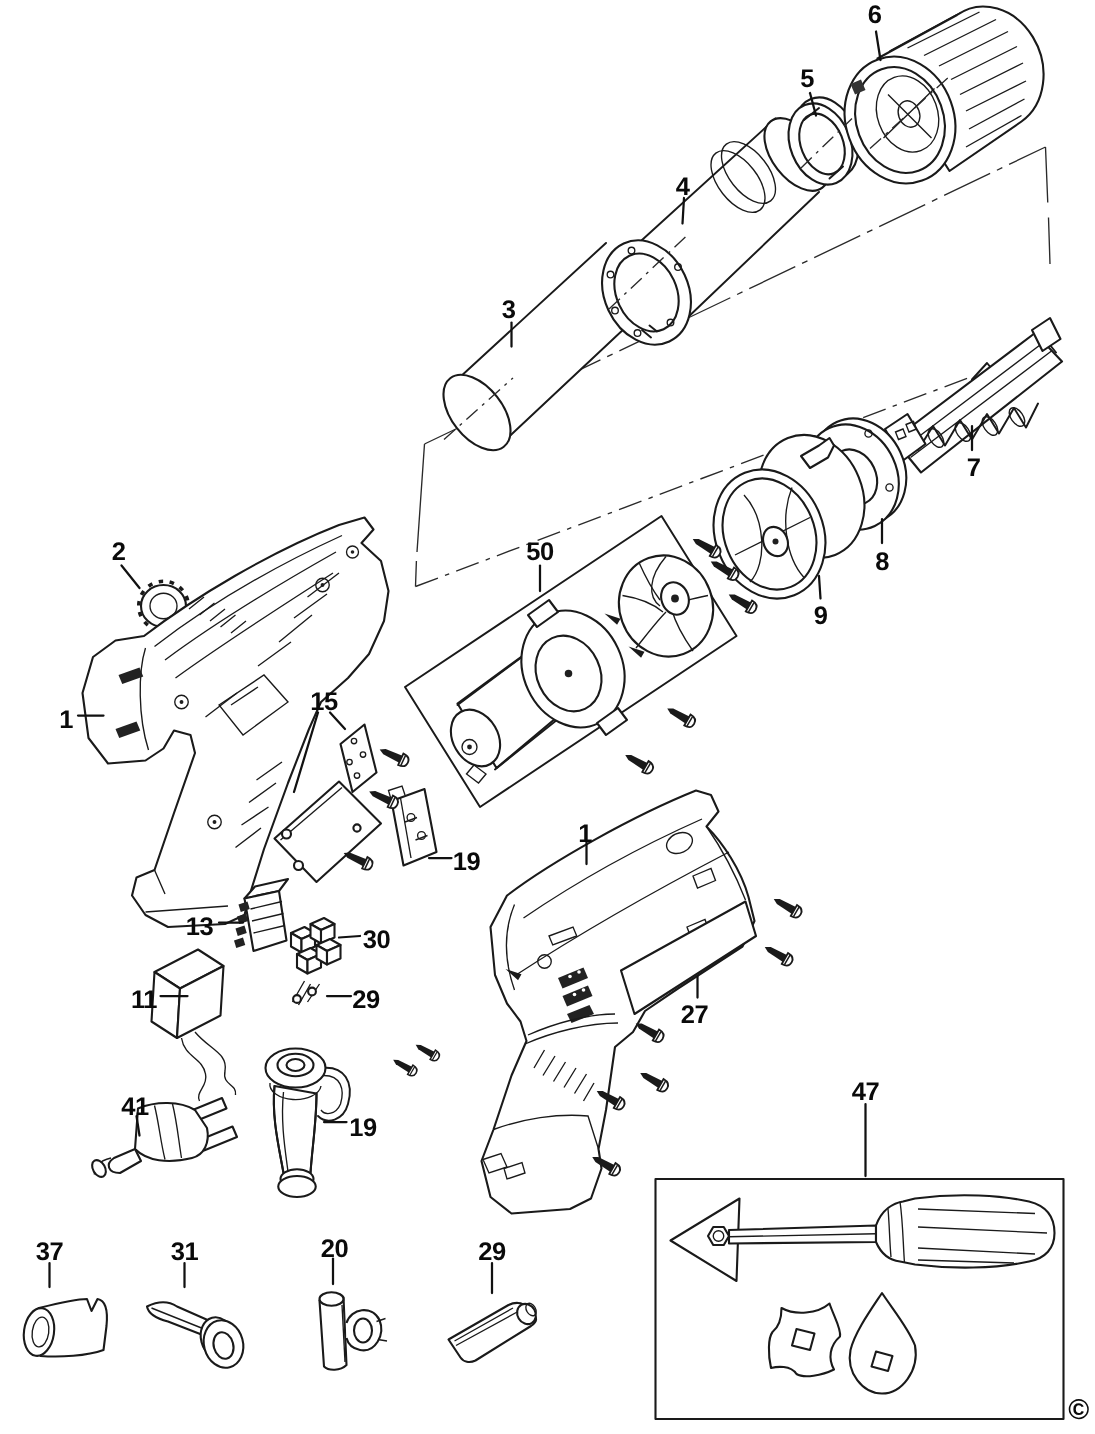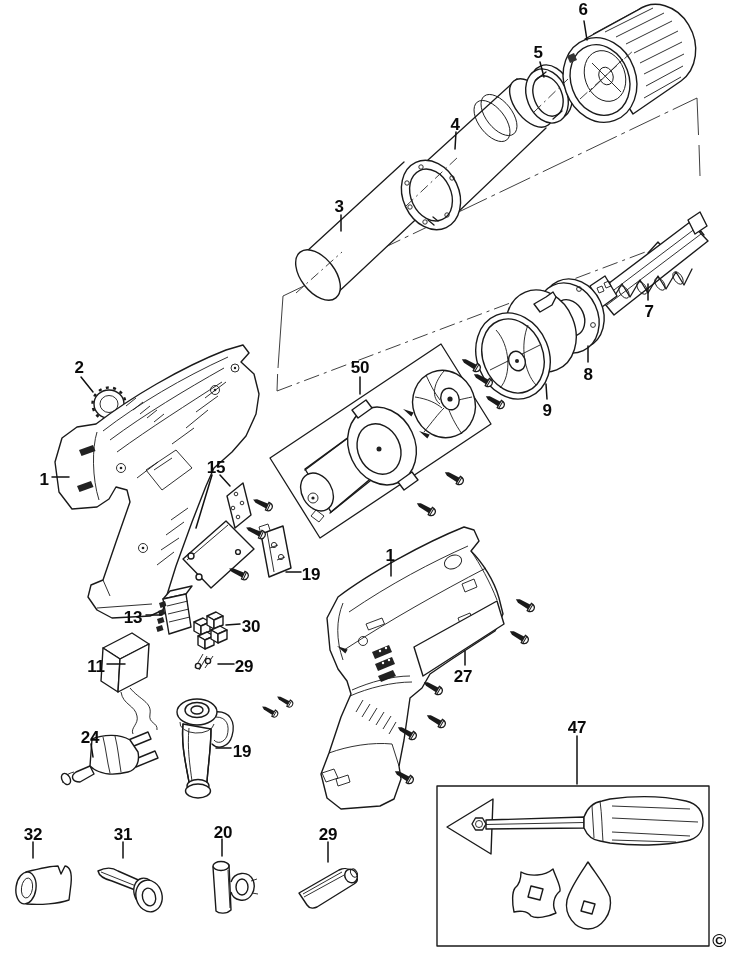--- a/index.html
+++ b/index.html
@@ -444,23 +444,23 @@
   <div class="lbl" style="left:360px;top:359px">50</div>
   <div class="lbl" style="left:79px;top:359px">2</div>
   <div class="lbl" style="left:44px;top:471px">1</div>
   <div class="lbl" style="left:216px;top:459px">15</div>
   <div class="lbl" style="left:311px;top:566px">19</div>
   <div class="lbl" style="left:133px;top:609px">13</div>
   <div class="lbl" style="left:251px;top:618px">30</div>
   <div class="lbl" style="left:96px;top:658px">11</div>
   <div class="lbl" style="left:244px;top:658px">29</div>
   <div class="lbl" style="left:242px;top:743px">19</div>
-  <div class="lbl" style="left:90px;top:729px">24</div>
+  <div class="lbl" style="left:90px;top:729px">41</div>
   <div class="lbl" style="left:390px;top:547px">1</div>
   <div class="lbl" style="left:463px;top:668px">27</div>
   <div class="lbl" style="left:577px;top:719px">47</div>
-  <div class="lbl" style="left:33px;top:826px">32</div>
+  <div class="lbl" style="left:33px;top:826px">37</div>
   <div class="lbl" style="left:123px;top:826px">31</div>
   <div class="lbl" style="left:223px;top:824px">20</div>
   <div class="lbl" style="left:328px;top:826px">29</div>
   <div class="lbl cp" style="left:719px;top:931px">©</div>
 
 </div>
 
 </body></html>

